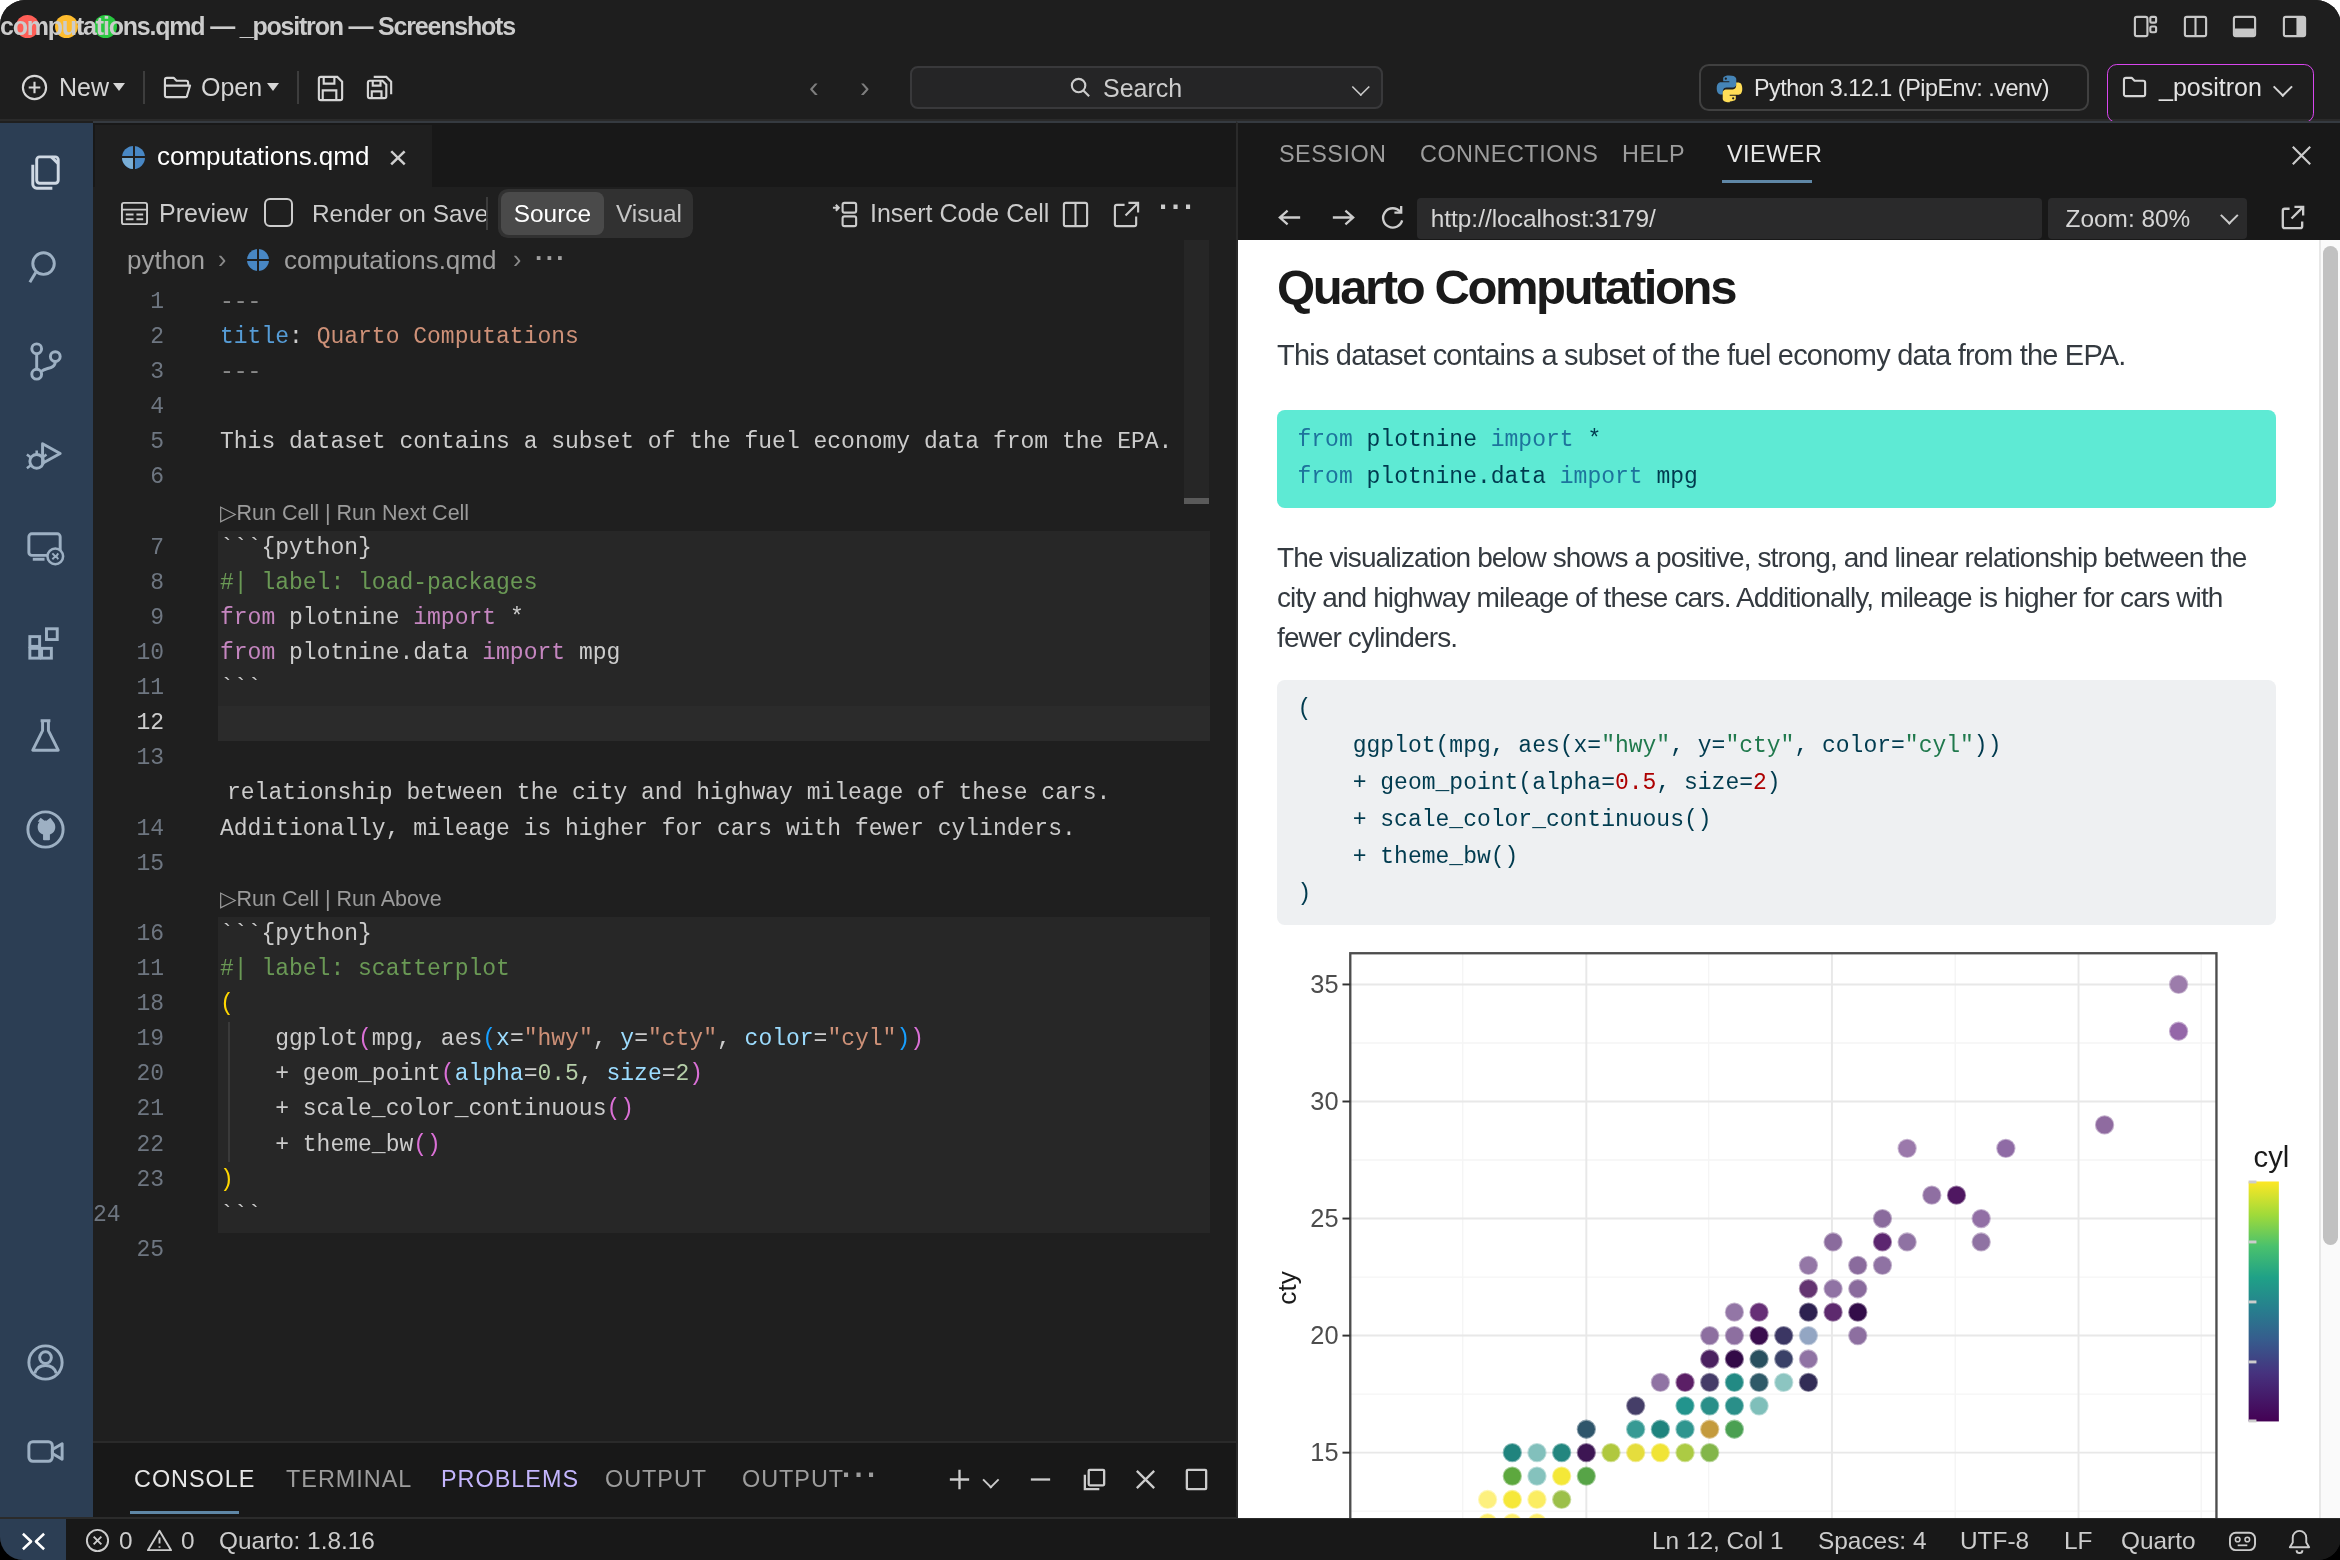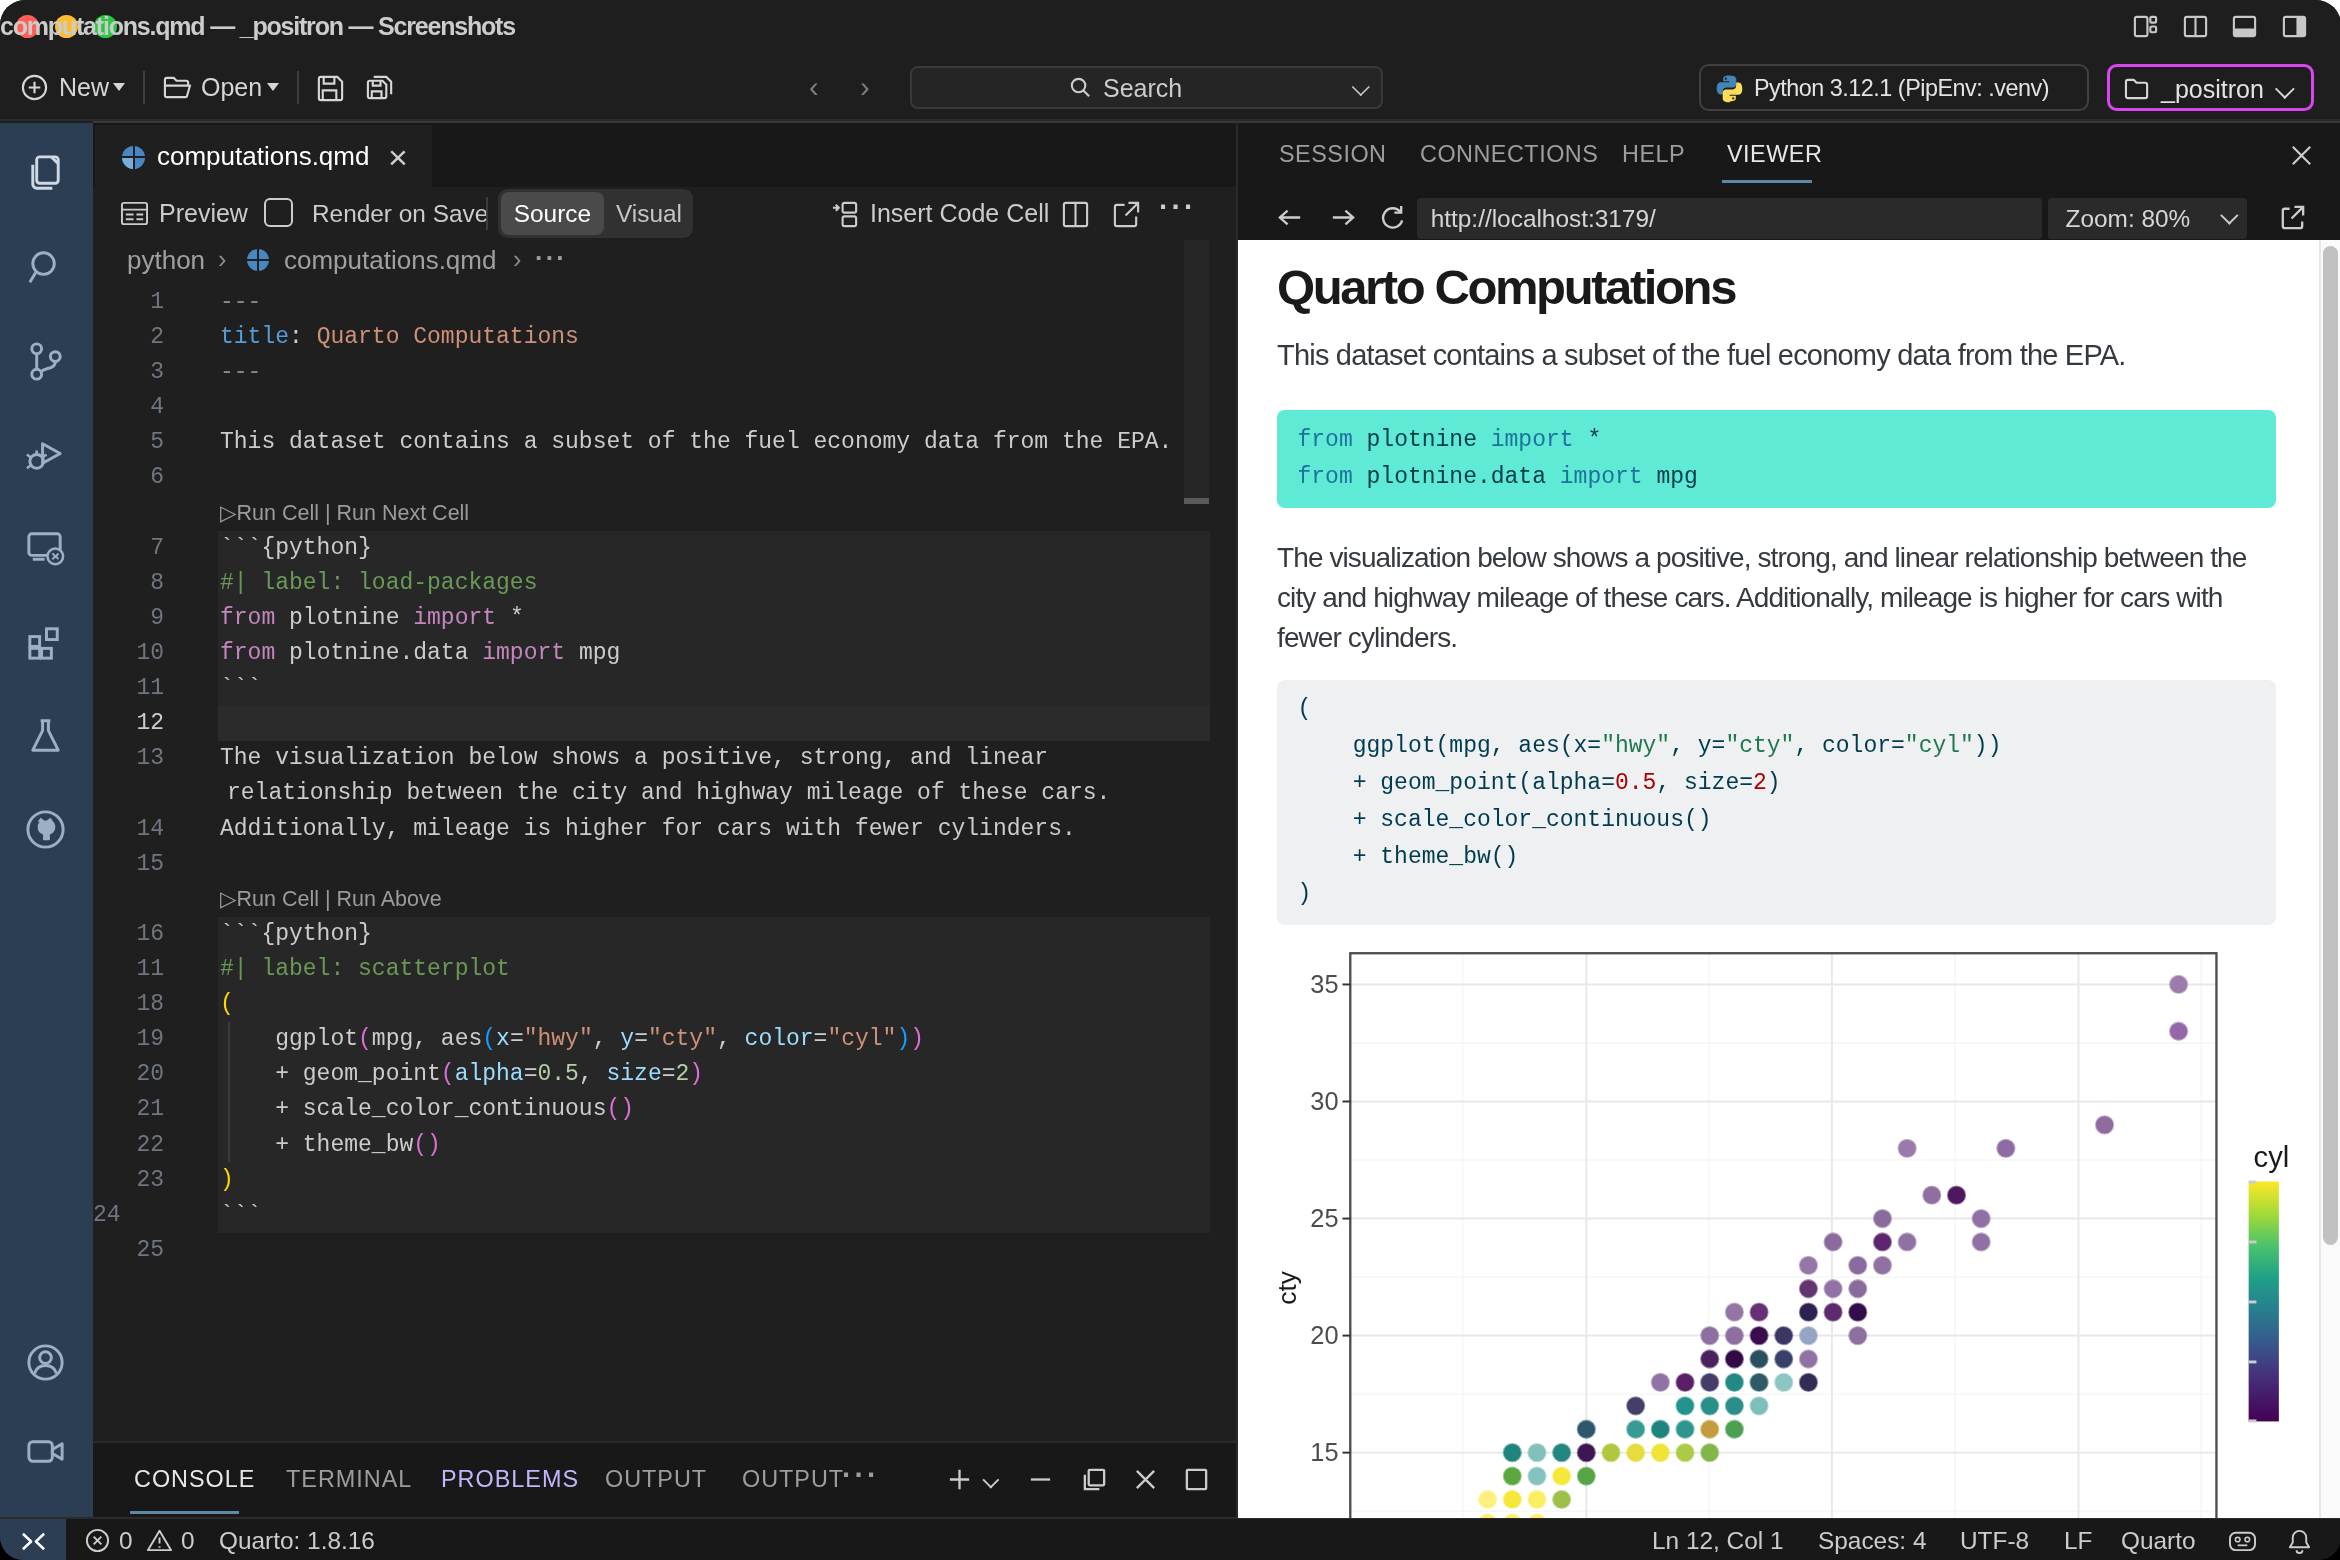--- a/index.html
+++ b/index.html
@@ -64,21 +64,21 @@
 <div class="abs" style="left:191px;top:0;color:#cccccc;font-size:25px;line-height:41px">Search</div>
 <div class="abs" style="left:441px;top:11.7px;width:15.6px;height:15.6px;border-right:2.4px solid #cccccc;border-bottom:2.4px solid #cccccc;transform:rotate(45deg) scale(0.8)"></div>
 </div>
 <div class="abs" style="left:1699px;top:10.7px;width:390px;height:47px;border:2px solid #404040;border-radius:9.8px">
 <div class="abs" style="left:12.7px;top:7.8px"><svg width="31" height="31" viewBox="0 0 32 32" fill="none">
             <path d="M15.7 2.7 c-6.6 0-6.2 2.9-6.2 2.9 v3 h6.3 v0.9 H7 s-4.2-0.5-4.2 6.2 4 6.4 4 6.4 h2.3 v-3.1 s-0.1-4 3.9-4 h6.3 s3.7 0.1 3.7-3.6 V6.7 s0.6-4-7.3-4 z m-3.5 2 a1.1 1.1 0 1 1 0 2.3 1.1 1.1 0 0 1 0-2.3 z" fill="#4584b6"></path>
             <path d="M16.3 29.3 c6.6 0 6.2-2.9 6.2-2.9 v-3 h-6.3 v-0.9 h8.8 s4.2 0.5 4.2-6.2 -4-6.4-4-6.4 h-2.3 v3.1 s0.1 4-3.9 4 h-6.3 s-3.7-0.1-3.7 3.6 v5.6 s-0.6 4 7.3 4 z m3.5-2 a1.1 1.1 0 1 1 0-2.3 1.1 1.1 0 0 1 0 2.3 z" fill="#ffde57"></path>
           </svg></div>
 <div class="abs" style="left:53px;top:0;color:#e3e3e3;font-size:23.4px;letter-spacing:-0.5px;line-height:45px">Python 3.12.1 (PipEnv: .venv)</div>
 </div>
-<div class="abs" style="left:2107px;top:10.7px;width:207px;height:47px;border:3px solid #d946ef;border-radius:9.8px">
+<div class="abs" style="left:2107px;top:10.7px;width:207px;height:59px;border:1px solid #d946ef;border-radius:9.8px">
 <div class="abs" style="left:13.7px;top:9.8px"><svg width="27" height="25" viewBox="0 0 28 26" fill="none">
             <path d="M2 6 a2 2 0 0 1 2-2 h6 l3 3 h9 a2 2 0 0 1 2 2 v12 a2 2 0 0 1 -2 2 h-18 a2 2 0 0 1 -2-2 z" stroke="#d6d6d6" stroke-width="2.2" stroke-linejoin="round"></path>
           </svg></div>
 <div class="abs" style="left:51px;top:0;color:#e3e3e3;font-size:25px;line-height:45px">_positron</div>
 <div class="abs" style="left:168px;top:15.6px;width:13.7px;height:13.7px;border-right:2.4px solid #d6d6d6;border-bottom:2.4px solid #d6d6d6;transform:rotate(45deg)"></div>
 </div>
 </div>
 <div class="abs" style="left:0;top:123px;width:93px;height:1395px;background:#2c3e54">
 <div class="abs" style="left:23.4px;top:28px"><svg width="45" height="45" viewBox="0 0 46 46" fill="none">
           <rect x="14" y="6" width="22" height="27" rx="3" stroke="#cfd8e3" stroke-width="3"></rect>
@@ -212,21 +212,20 @@
 <div style="position:absolute;left:127px;height:35px;line-height:35px;font-family:'Liberation Sans',sans-serif;font-size:21.5px;color:#9b9b9b;top:601px">▷Run Cell | Run Above</div>
 <div style="position:absolute;left:127px;top:3.9px;height:35px;line-height:35px;white-space:pre"><span style="color:#8a8a8a">---</span></div>
 <div style="position:absolute;left:127px;top:39px;height:35px;line-height:35px;white-space:pre"><span style="color:#569cd6">title</span><span style="color:#cccccc">:</span><span style="color:#cccccc"> </span><span style="color:#ce9178">Quarto Computations</span></div>
 <div style="position:absolute;left:127px;top:74px;height:35px;line-height:35px;white-space:pre"><span style="color:#8a8a8a">---</span></div>
 <div style="position:absolute;left:127px;top:144px;height:35px;line-height:35px;white-space:pre"><span style="color:#cccccc">This dataset contains a subset of the fuel economy data from the EPA.</span></div>
 <div style="position:absolute;left:127px;top:250px;height:35px;line-height:35px;white-space:pre"><span style="color:#cccccc">```{python}</span></div>
 <div style="position:absolute;left:127px;top:285px;height:35px;line-height:35px;white-space:pre"><span style="color:#6a9955">#| label: load-packages</span></div>
 <div style="position:absolute;left:127px;top:320px;height:35px;line-height:35px;white-space:pre"><span style="color:#c586c0">from</span><span style="color:#cccccc"> plotnine </span><span style="color:#c586c0">import</span><span style="color:#cccccc"> *</span></div>
 <div style="position:absolute;left:127px;top:355px;height:35px;line-height:35px;white-space:pre"><span style="color:#c586c0">from</span><span style="color:#cccccc"> plotnine.data </span><span style="color:#c586c0">import</span><span style="color:#cccccc"> mpg</span></div>
 <div style="position:absolute;left:127px;top:390px;height:35px;line-height:35px;white-space:pre"><span style="color:#cccccc">```</span></div>
-<div style="position:absolute;left:127px;top:460px;height:35px;line-height:35px;white-space:pre"><span style="color:#cccccc">The visualization below shows a positive, strong, and linear</span></div>
 <div style="position:absolute;left:134px;top:495px;height:35px;line-height:35px;white-space:pre"><span style="color:#cccccc">relationship between the city and highway mileage of these cars.</span></div>
 <div style="position:absolute;left:127px;top:531px;height:35px;line-height:35px;white-space:pre"><span style="color:#cccccc">Additionally, mileage is higher for cars with fewer cylinders.</span></div>
 <div style="position:absolute;left:127px;top:636px;height:35px;line-height:35px;white-space:pre"><span style="color:#cccccc">```{python}</span></div>
 <div style="position:absolute;left:127px;top:671px;height:35px;line-height:35px;white-space:pre"><span style="color:#6a9955">#| label: scatterplot</span></div>
 <div style="position:absolute;left:127px;top:706px;height:35px;line-height:35px;white-space:pre"><span style="color:#ffd700">(</span></div>
 <div style="position:absolute;left:127px;top:741px;height:35px;line-height:35px;white-space:pre"><span style="color:#cccccc">    ggplot</span><span style="color:#da70d6">(</span><span style="color:#cccccc">mpg, aes</span><span style="color:#179fff">(</span><span style="color:#9cdcfe">x</span><span style="color:#cccccc">=</span><span style="color:#ce9178">"hwy"</span><span style="color:#cccccc">, </span><span style="color:#9cdcfe">y</span><span style="color:#cccccc">=</span><span style="color:#ce9178">"cty"</span><span style="color:#cccccc">, </span><span style="color:#9cdcfe">color</span><span style="color:#cccccc">=</span><span style="color:#ce9178">"cyl"</span><span style="color:#179fff">)</span><span style="color:#da70d6">)</span></div>
 <div style="position:absolute;left:127px;top:776px;height:35px;line-height:35px;white-space:pre"><span style="color:#cccccc">    + geom_point</span><span style="color:#da70d6">(</span><span style="color:#9cdcfe">alpha</span><span style="color:#cccccc">=</span><span style="color:#b5cea8">0.5</span><span style="color:#cccccc">, </span><span style="color:#9cdcfe">size</span><span style="color:#cccccc">=</span><span style="color:#b5cea8">2</span><span style="color:#da70d6">)</span></div>
 <div style="position:absolute;left:127px;top:811px;height:35px;line-height:35px;white-space:pre"><span style="color:#cccccc">    + scale_color_continuous</span><span style="color:#da70d6">(</span><span style="color:#da70d6">)</span></div>
 <div style="position:absolute;left:127px;top:847px;height:35px;line-height:35px;white-space:pre"><span style="color:#cccccc">    + theme_bw</span><span style="color:#da70d6">(</span><span style="color:#da70d6">)</span></div>
 <div style="position:absolute;left:127px;top:882px;height:35px;line-height:35px;white-space:pre"><span style="color:#ffd700">)</span></div>

